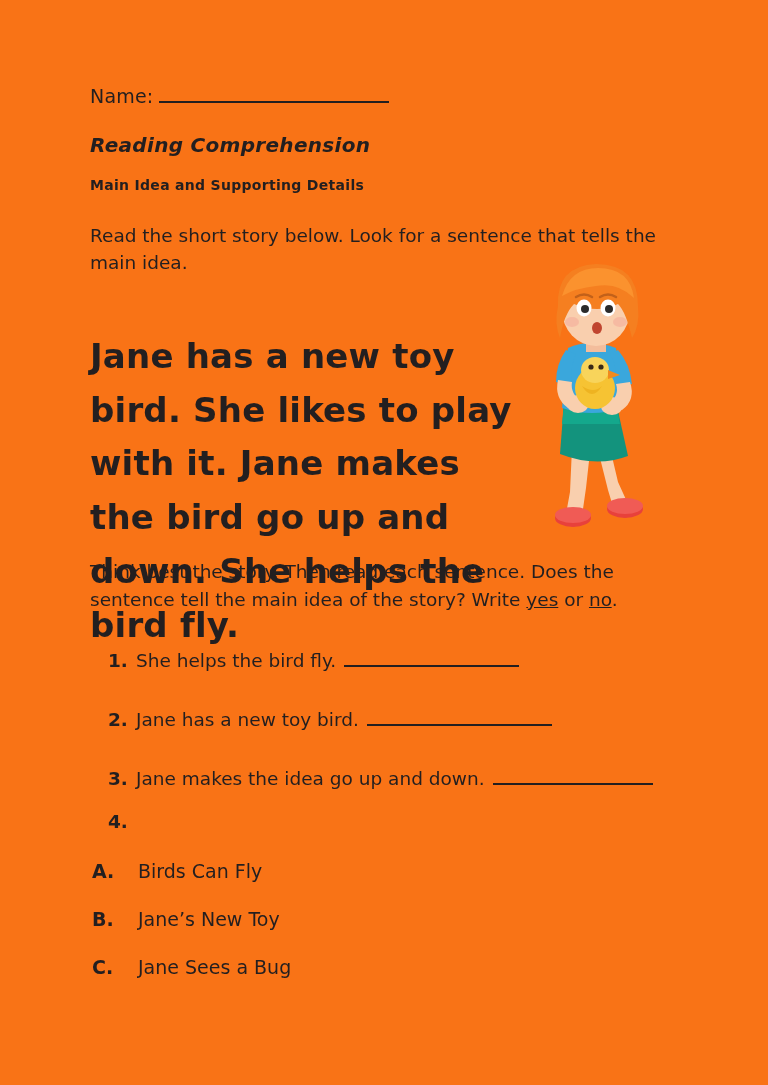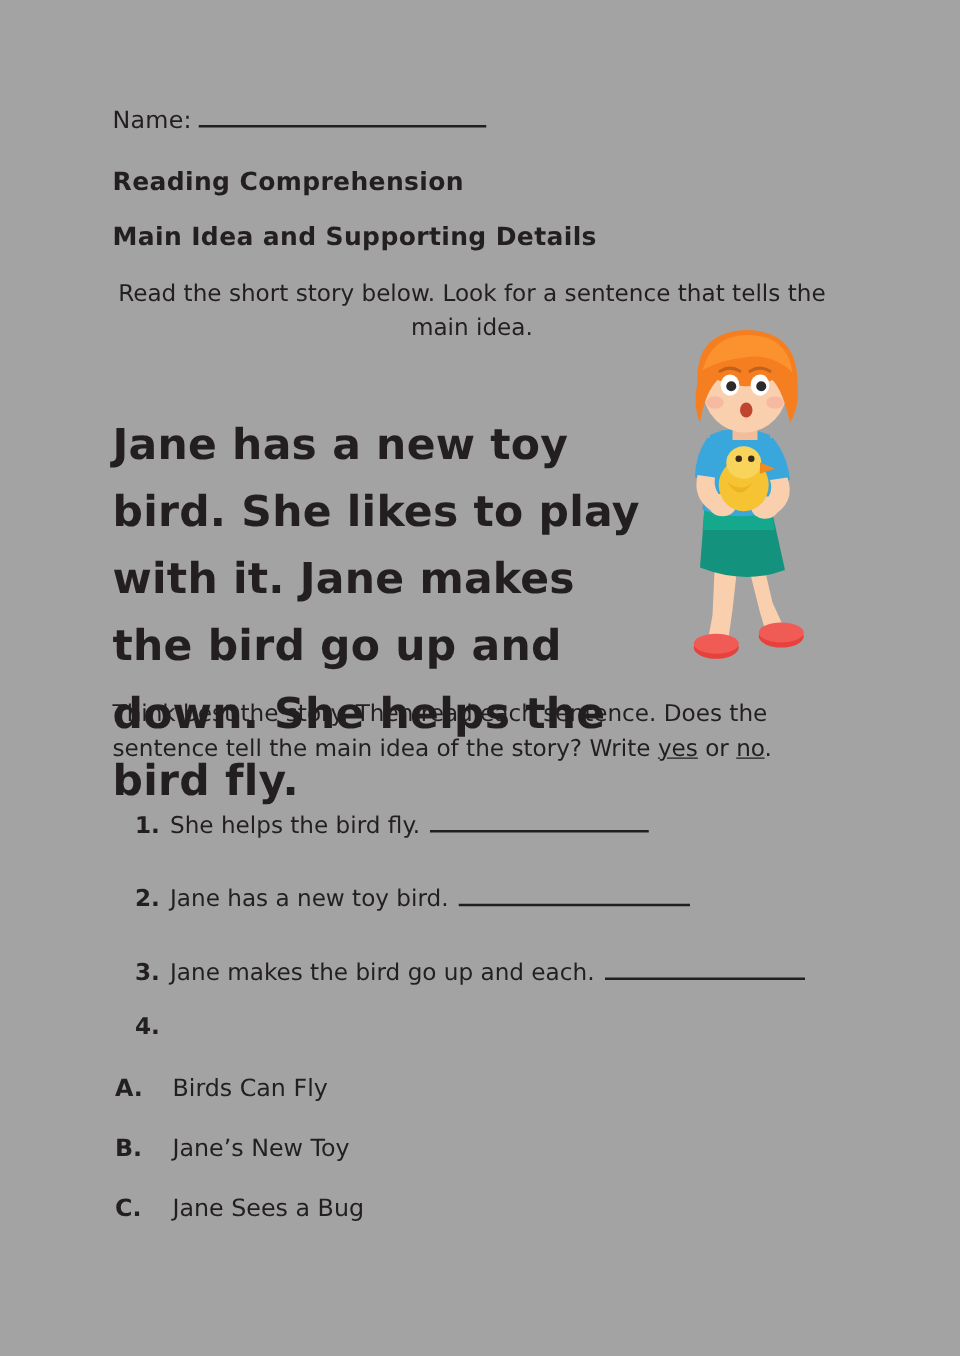--- a/index.html
+++ b/index.html
@@ -11,21 +11,21 @@
     width: 768px;
     height: 1085px;
     position: relative;
     font-family: "DejaVu Sans", "Liberation Sans", sans-serif;
     color: #231f20;
     overflow: hidden;
   }
   .page {
     position: absolute;
     inset: 0;
-    background: #a3a3a3;
+    background: #f97316;
   }
   .sheet {
     position: absolute;
     left: 88px;
     top: 0;
     width: 600px;
     height: 1085px;
   }
 
   
@@ -48,38 +48,38 @@
   }
 
   
   .title1 {
     position: absolute;
     left: 2px;
     top: 133px;
     font-size: 20px;
     font-weight: bold;
     letter-spacing: 0.3px;
+    font-style: italic;
   }
   .title2 {
     position: absolute;
     left: 2px;
     top: 177px;
-    font-size: 20px;
+    font-size: 14px;
     font-weight: bold;
     letter-spacing: 0.3px;
   }
 
   .instructions {
     position: absolute;
     left: 2px;
     top: 222px;
     width: 575px;
     font-size: 18.5px;
     line-height: 1.48;
-    text-align: center;
   }
 
   
   .story {
     position: absolute;
     left: 2px;
     top: 330px;
     width: 430px;
     font-size: 34px;
     font-weight: bold;
@@ -241,21 +241,21 @@
         <span class="qtext">She helps the bird fly.</span>
         <span class="qblank"></span>
       </div>
       <div class="qitem q2">
         <span class="qnum">2.</span>
         <span class="qtext">Jane has a new toy bird.</span>
         <span class="qblank"></span>
       </div>
       <div class="qitem q3">
         <span class="qnum">3.</span>
-        <span class="qtext">Jane makes the bird go up and each.</span>
+        <span class="qtext">Jane makes the idea go up and down.</span>
         <span class="qblank"></span>
       </div>
       <div class="qitem q4">
         <span class="qnum">4.</span>
       </div>
     </div>
 
     <div class="choices">
       <div class="choice">
         <span class="clabel">A.</span>

